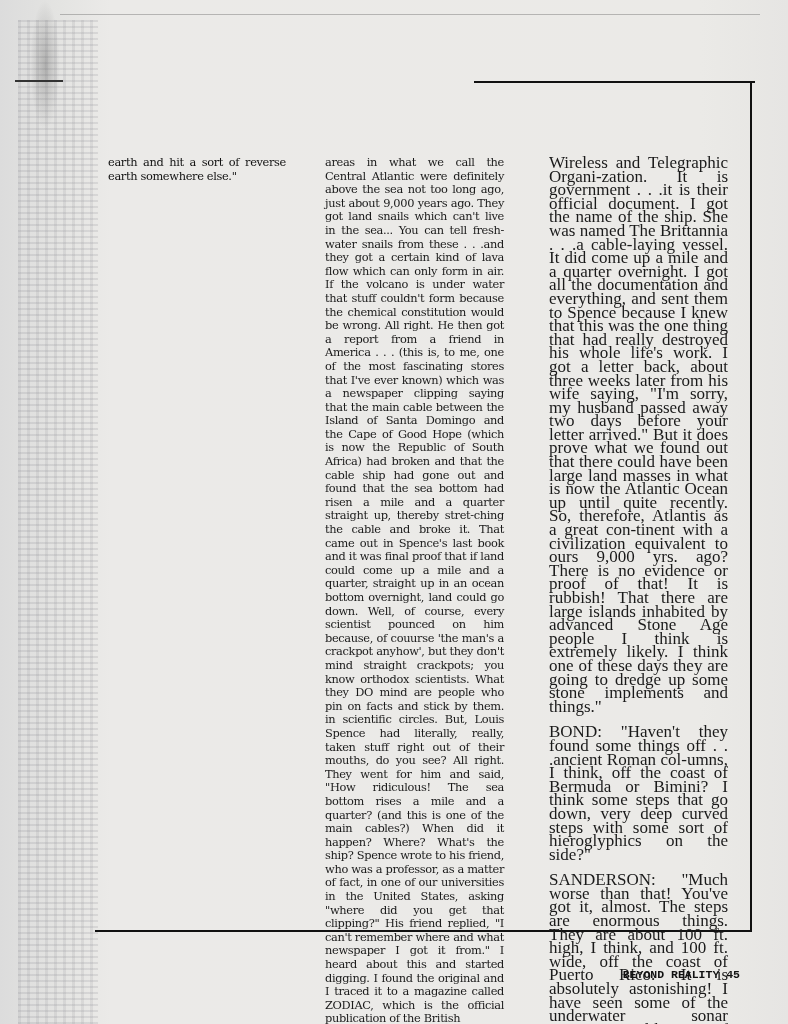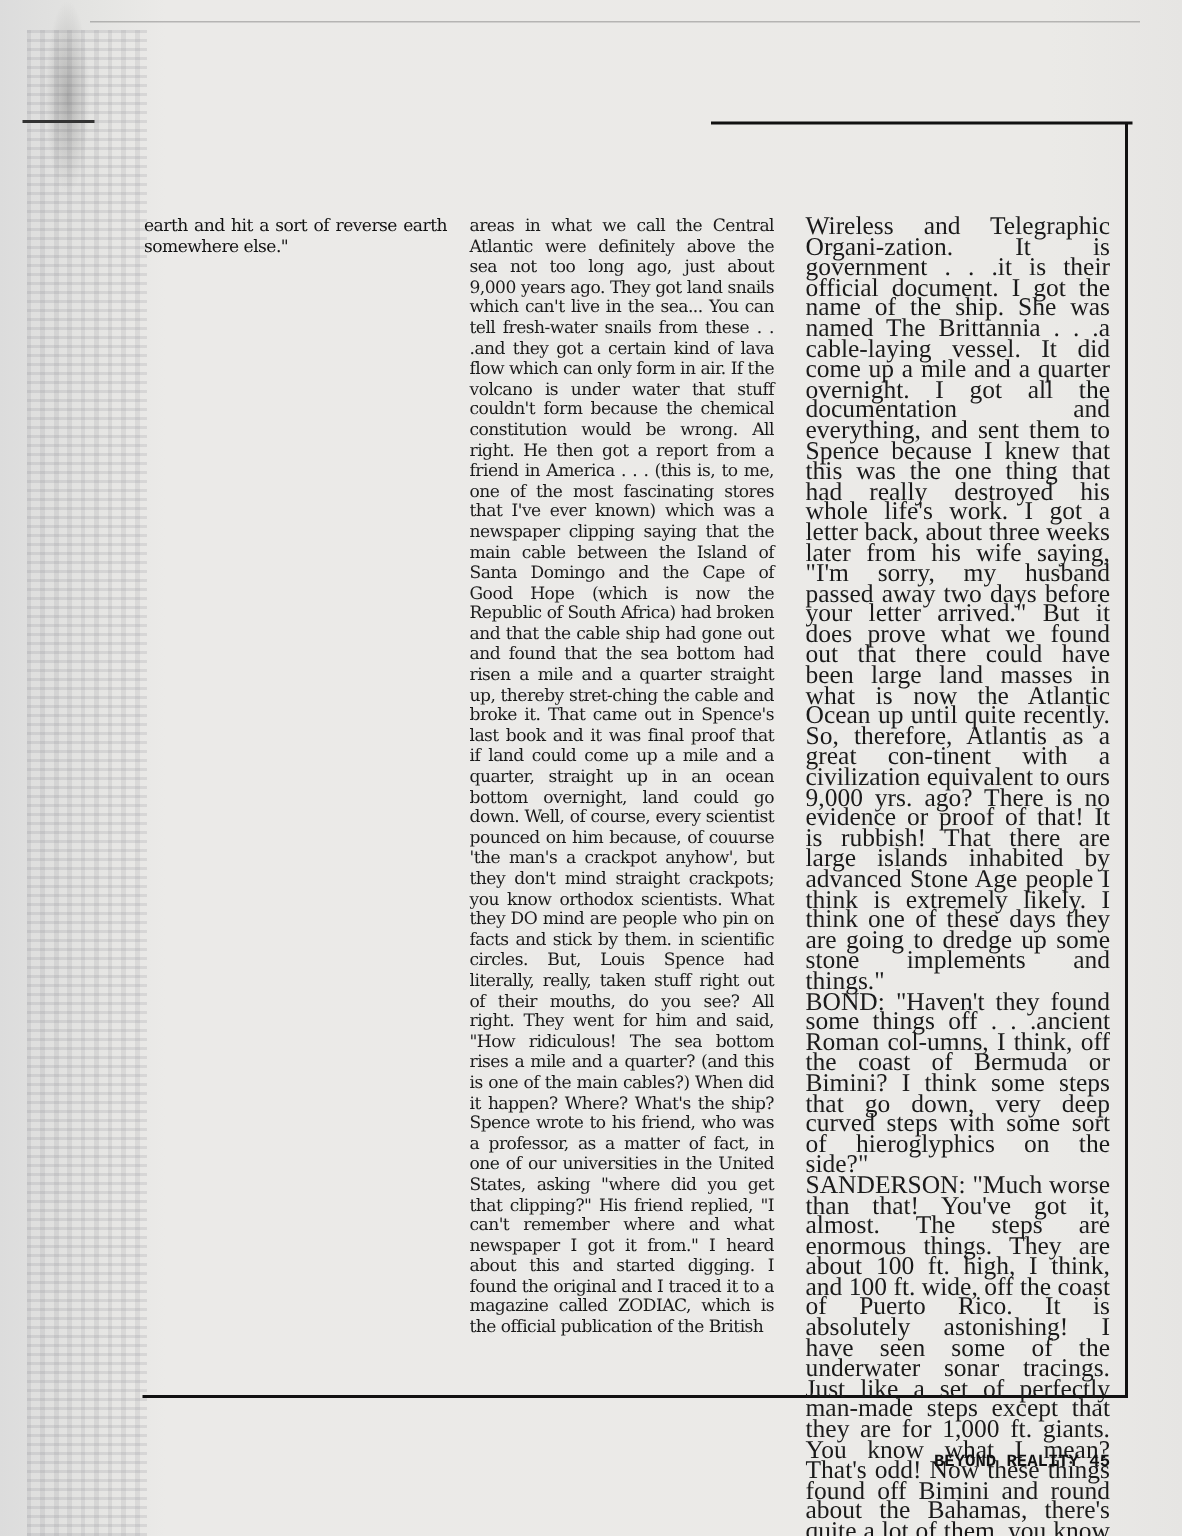--- a/index.html
+++ b/index.html
@@ -37,21 +37,21 @@
     position: absolute; left: 750px; top: 82px; width: 2px; height: 848px; background: #111;
   }
   .bottom-rule {
     position: absolute; left: 95px; top: 930px; width: 657px; height: 2px; background: #111;
   }
   .col {
     position: absolute; top: 144px;
     font-size: 11.4px; line-height: 13.6px;
     text-align: justify;
   }
-  .col p { margin: 0; }
+  .col p { margin: 12px; }
   .col1 { left: 96px; width: 202px; font-weight: bold; }
   .col2 { left: 313px; width: 203px; }
   .col3 { left: 537px; width: 203px; font-family: "Liberation Serif", serif; font-size: 17px; line-height: 13.6px; }
   .col1 p, .col2 p { font-family: "DejaVu Serif", serif; letter-spacing: -0.35px; }
   .col1 p { font-weight: normal; color: #111; }
   .continued {
     position: absolute; left: 537px; top: 928px; width: 203px;
     text-align: right; font-family: "Liberation Serif", serif;
     font-style: italic; font-weight: bold; font-size: 13px; top: 913px;
   }

